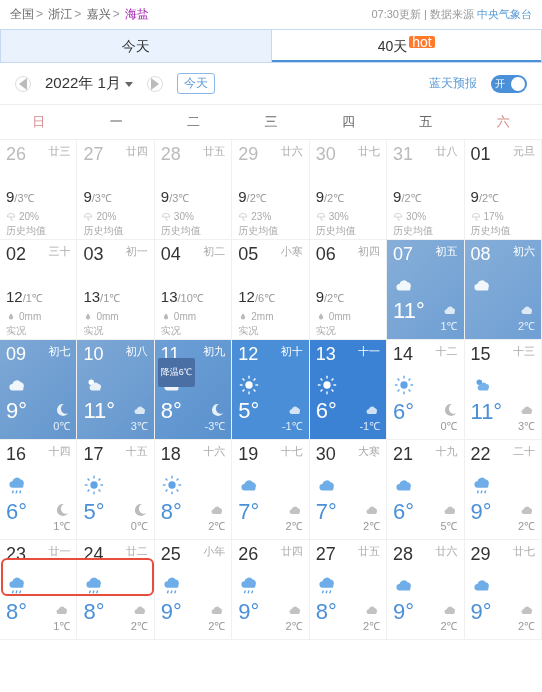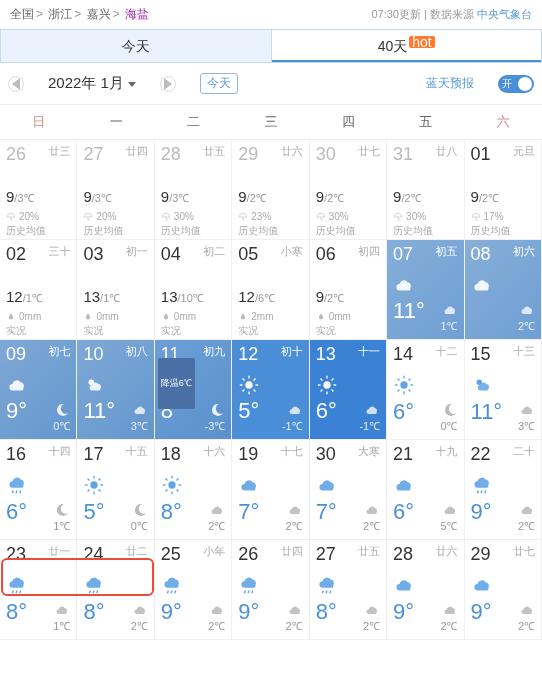--- a/index.html
+++ b/index.html
@@ -11,21 +11,21 @@
 .breadcrumb .left .current{color:#a21caf;font-weight:500}
 .breadcrumb .right{color:#999;font-size:11px}
 .breadcrumb .right .link{color:#5b9bd5}
 
 .tabs{display:flex;border:1px solid #c5daf2;background:#eaf3fd;height:34px}
 .tab{flex:1;text-align:center;line-height:32px;font-size:14px;color:#333;border-right:1px solid #c5daf2;cursor:pointer;position:relative}
 .tab:last-child{border-right:none}
 .tab.active{background:#fff;border-bottom:2px solid #4a90d9;color:#333}
 .tab .hot{display:inline-block;background:#ff7a2d;color:#fff;font-size:14px;padding:0 3px;border-radius:2px;margin-left:2px;vertical-align:top;margin-top:6px;line-height:12px}
 
-.navbar{display:flex;align-items:center;justify-content:flex-start;padding:10px 8px;gap:24px;font-size:14px;color:#333}
+.navbar{display:flex;align-items:center;justify-content:flex-start;padding:10px 15px;gap:14px;font-size:14px;color:#333}
 .navbar .arrow{display:inline-block;width:0;height:0;border-top:6px solid transparent;border-bottom:6px solid transparent;cursor:pointer}
 .navbar .arrow.left{border-right:8px solid #bbb}
 .navbar .arrow.right{border-left:8px solid #bbb}
 .navbar .circ{width:16px;height:16px;border:1px solid #ddd;border-radius:50%;display:flex;align-items:center;justify-content:center}
 .navbar .month-sel{cursor:pointer;font-size:15px}
 .navbar .month-sel .caret{display:inline-block;width:0;height:0;border-left:4px solid transparent;border-right:4px solid transparent;border-top:5px solid #666;margin-left:4px;vertical-align:middle}
 .navbar .todaybtn{border:1px solid #8bb8e8;color:#5b9bd5;padding:1px 6px;font-size:12px;border-radius:3px;cursor:pointer}
 .navbar .forecast-lbl{color:#5b9bd5;font-size:12px}
 .navbar .toggle{width:36px;height:18px;background:#4a90d9;border-radius:9px;position:relative;cursor:pointer}
 .navbar .toggle .knob{position:absolute;right:2px;top:2px;width:14px;height:14px;background:#fff;border-radius:50%}
@@ -55,21 +55,21 @@
 .cell.fc .dayicon{margin:1px 0 0 0}
 .cell.fc .dayicon svg{width:22px;height:22px}
 .cell.fc .night svg{width:16px;height:16px;display:block;margin:0 0 0 auto}
 
 .cell.white .hi{font-size:22px;color:#4a90d9}
 .cell.white .dayicon{margin:1px 0}
 .cell.white .dayicon svg{width:22px;height:22px}
 .cell.white .night{position:absolute;right:6px;bottom:6px;text-align:right;font-size:11px;color:#999}
 .cell.white .night svg{width:16px;height:16px;display:block;margin:0 0 0 auto}
 
-.cell .tag{position:absolute;top:18px;left:3px;background:#4a6fa5;color:#fff;font-size:9px;padding:19px 3px;border-radius:2px}
+.cell .tag{position:absolute;top:18px;left:3px;background:#4a6fa5;color:#fff;font-size:9px;padding:8px 3px;border-radius:2px}
 
 .grad1{background:linear-gradient(135deg,#86aed8 0%,#6f9fd4 100%)}
 .grad2{background:linear-gradient(135deg,#7ea8d6 0%,#6497ce 100%)}
 .grad3{background:linear-gradient(135deg,#6d9fd6 0%,#5a91cd 100%)}
 .blue1{background:#4a8ed8}
 .blue2{background:#3b82d4}
 
 .redbox{position:absolute;border:2px solid #e74c3c;border-radius:6px;pointer-events:none;z-index:5}
 </style>
 </head>

